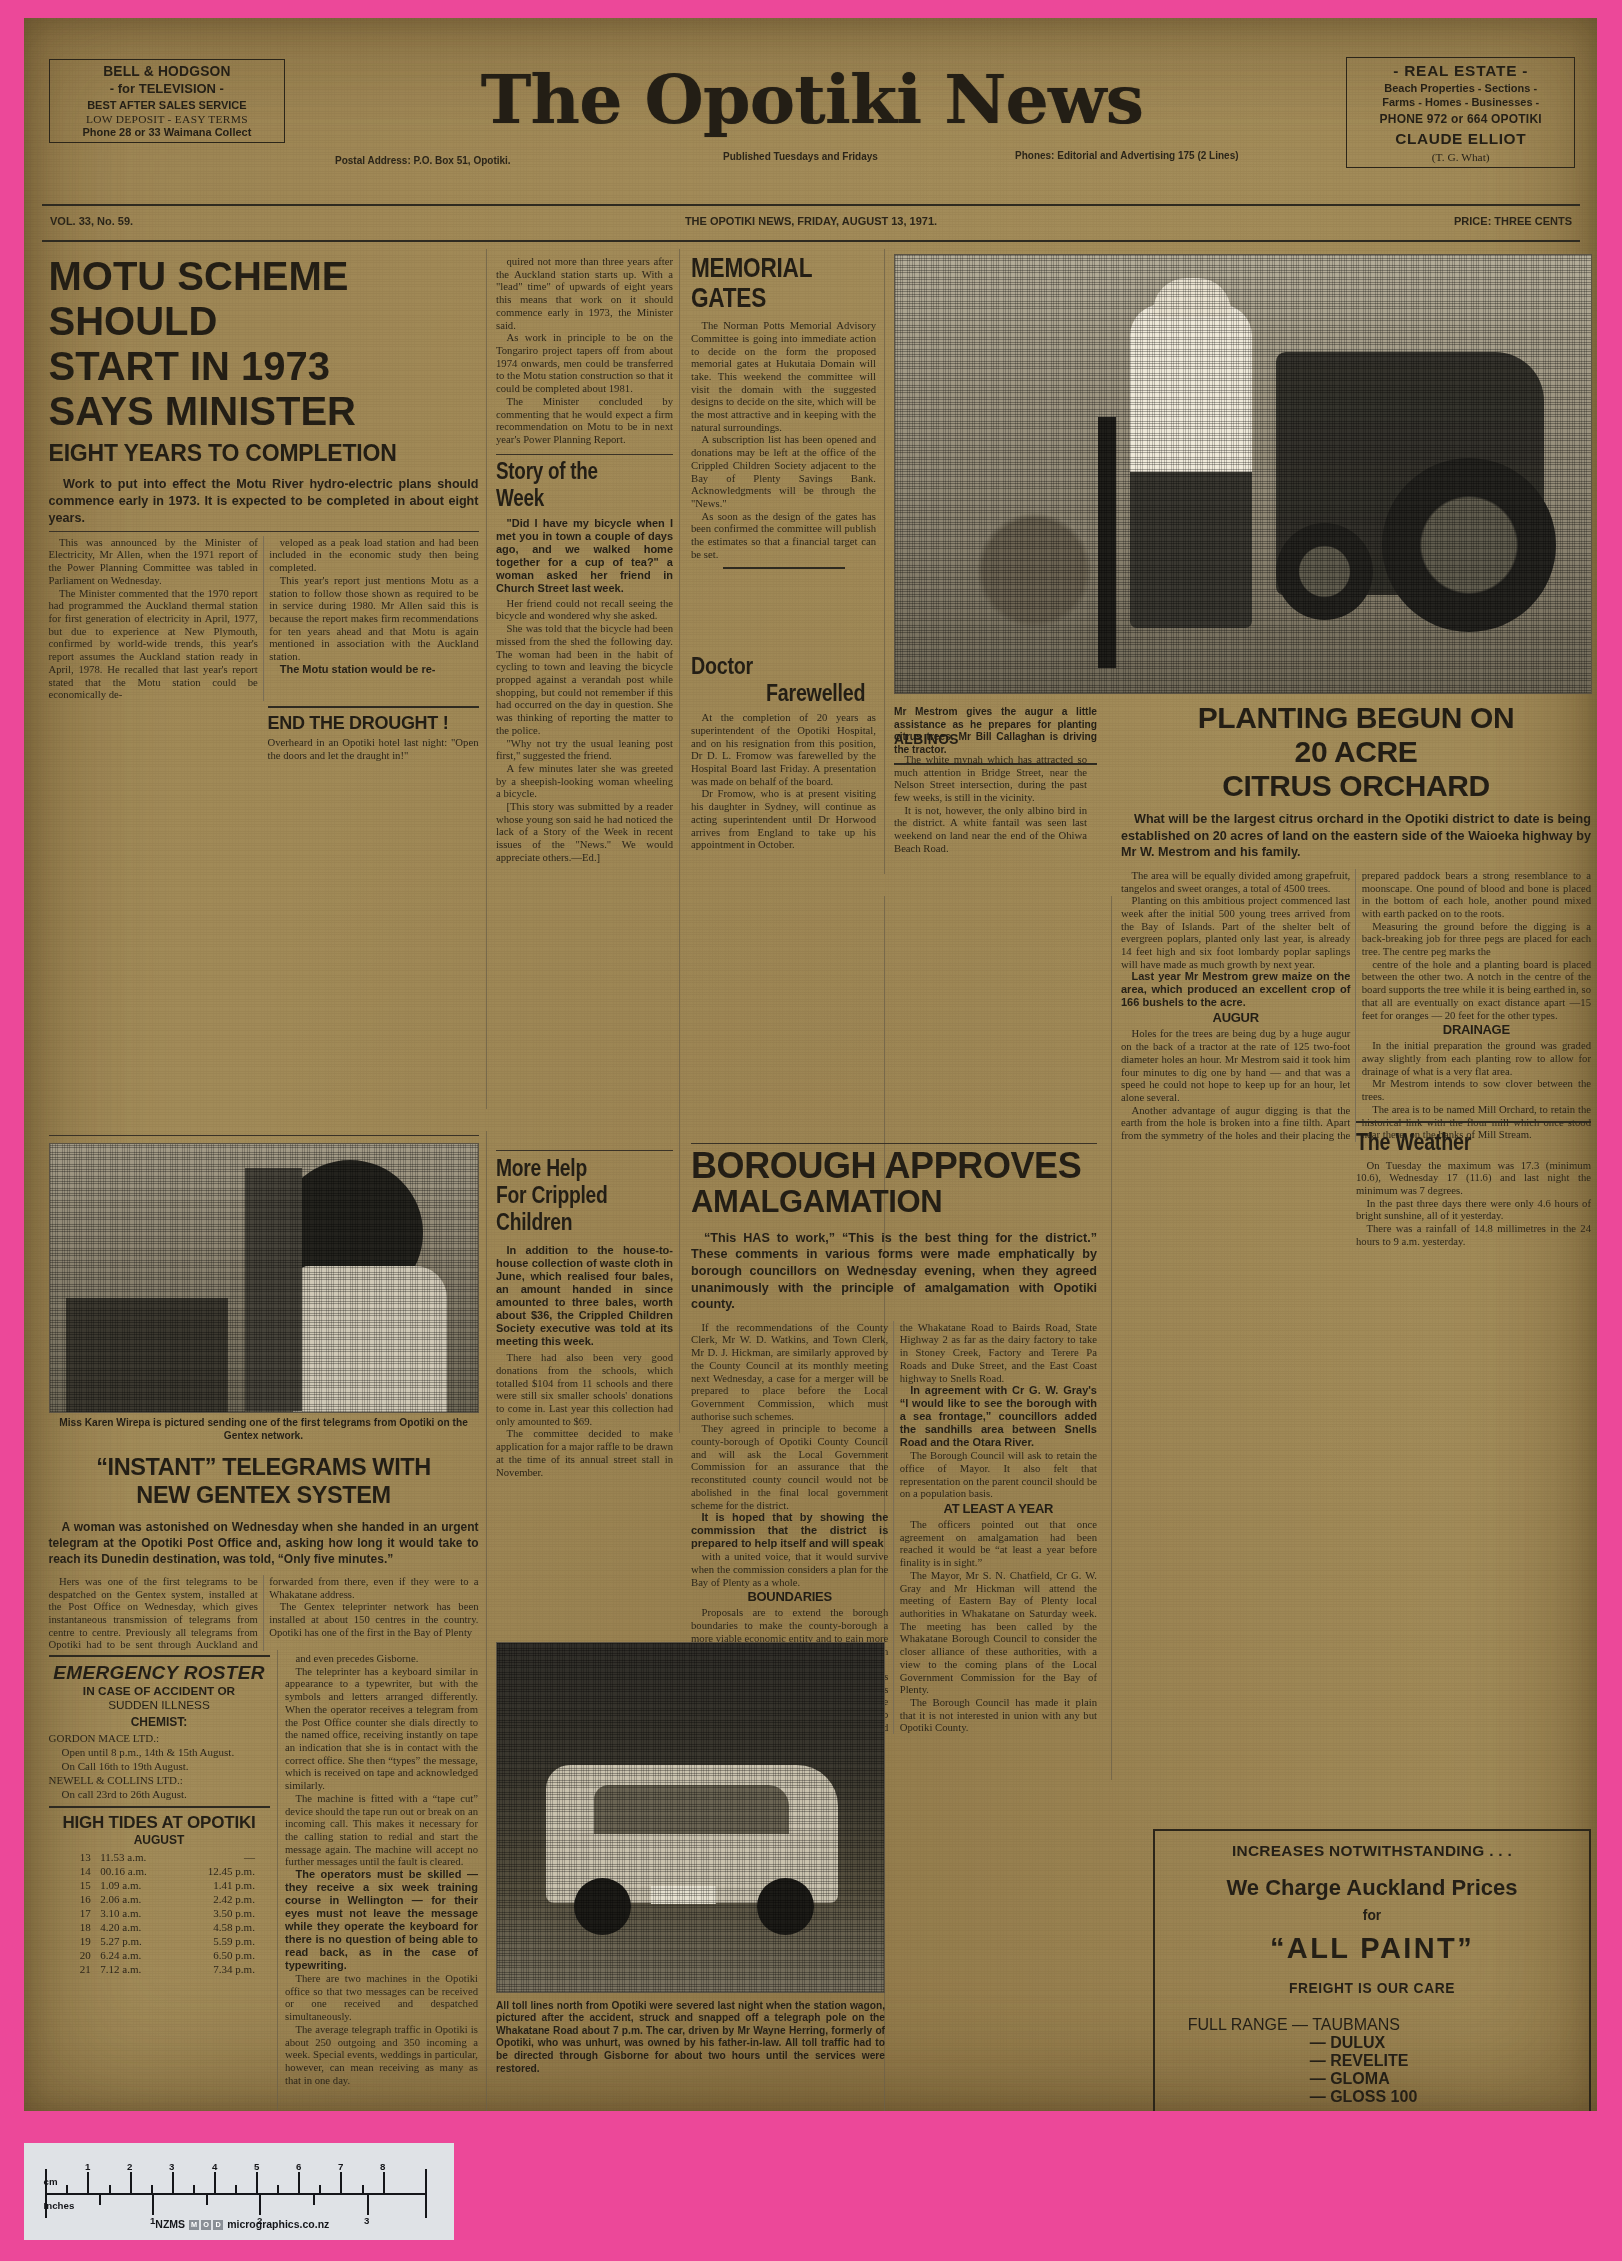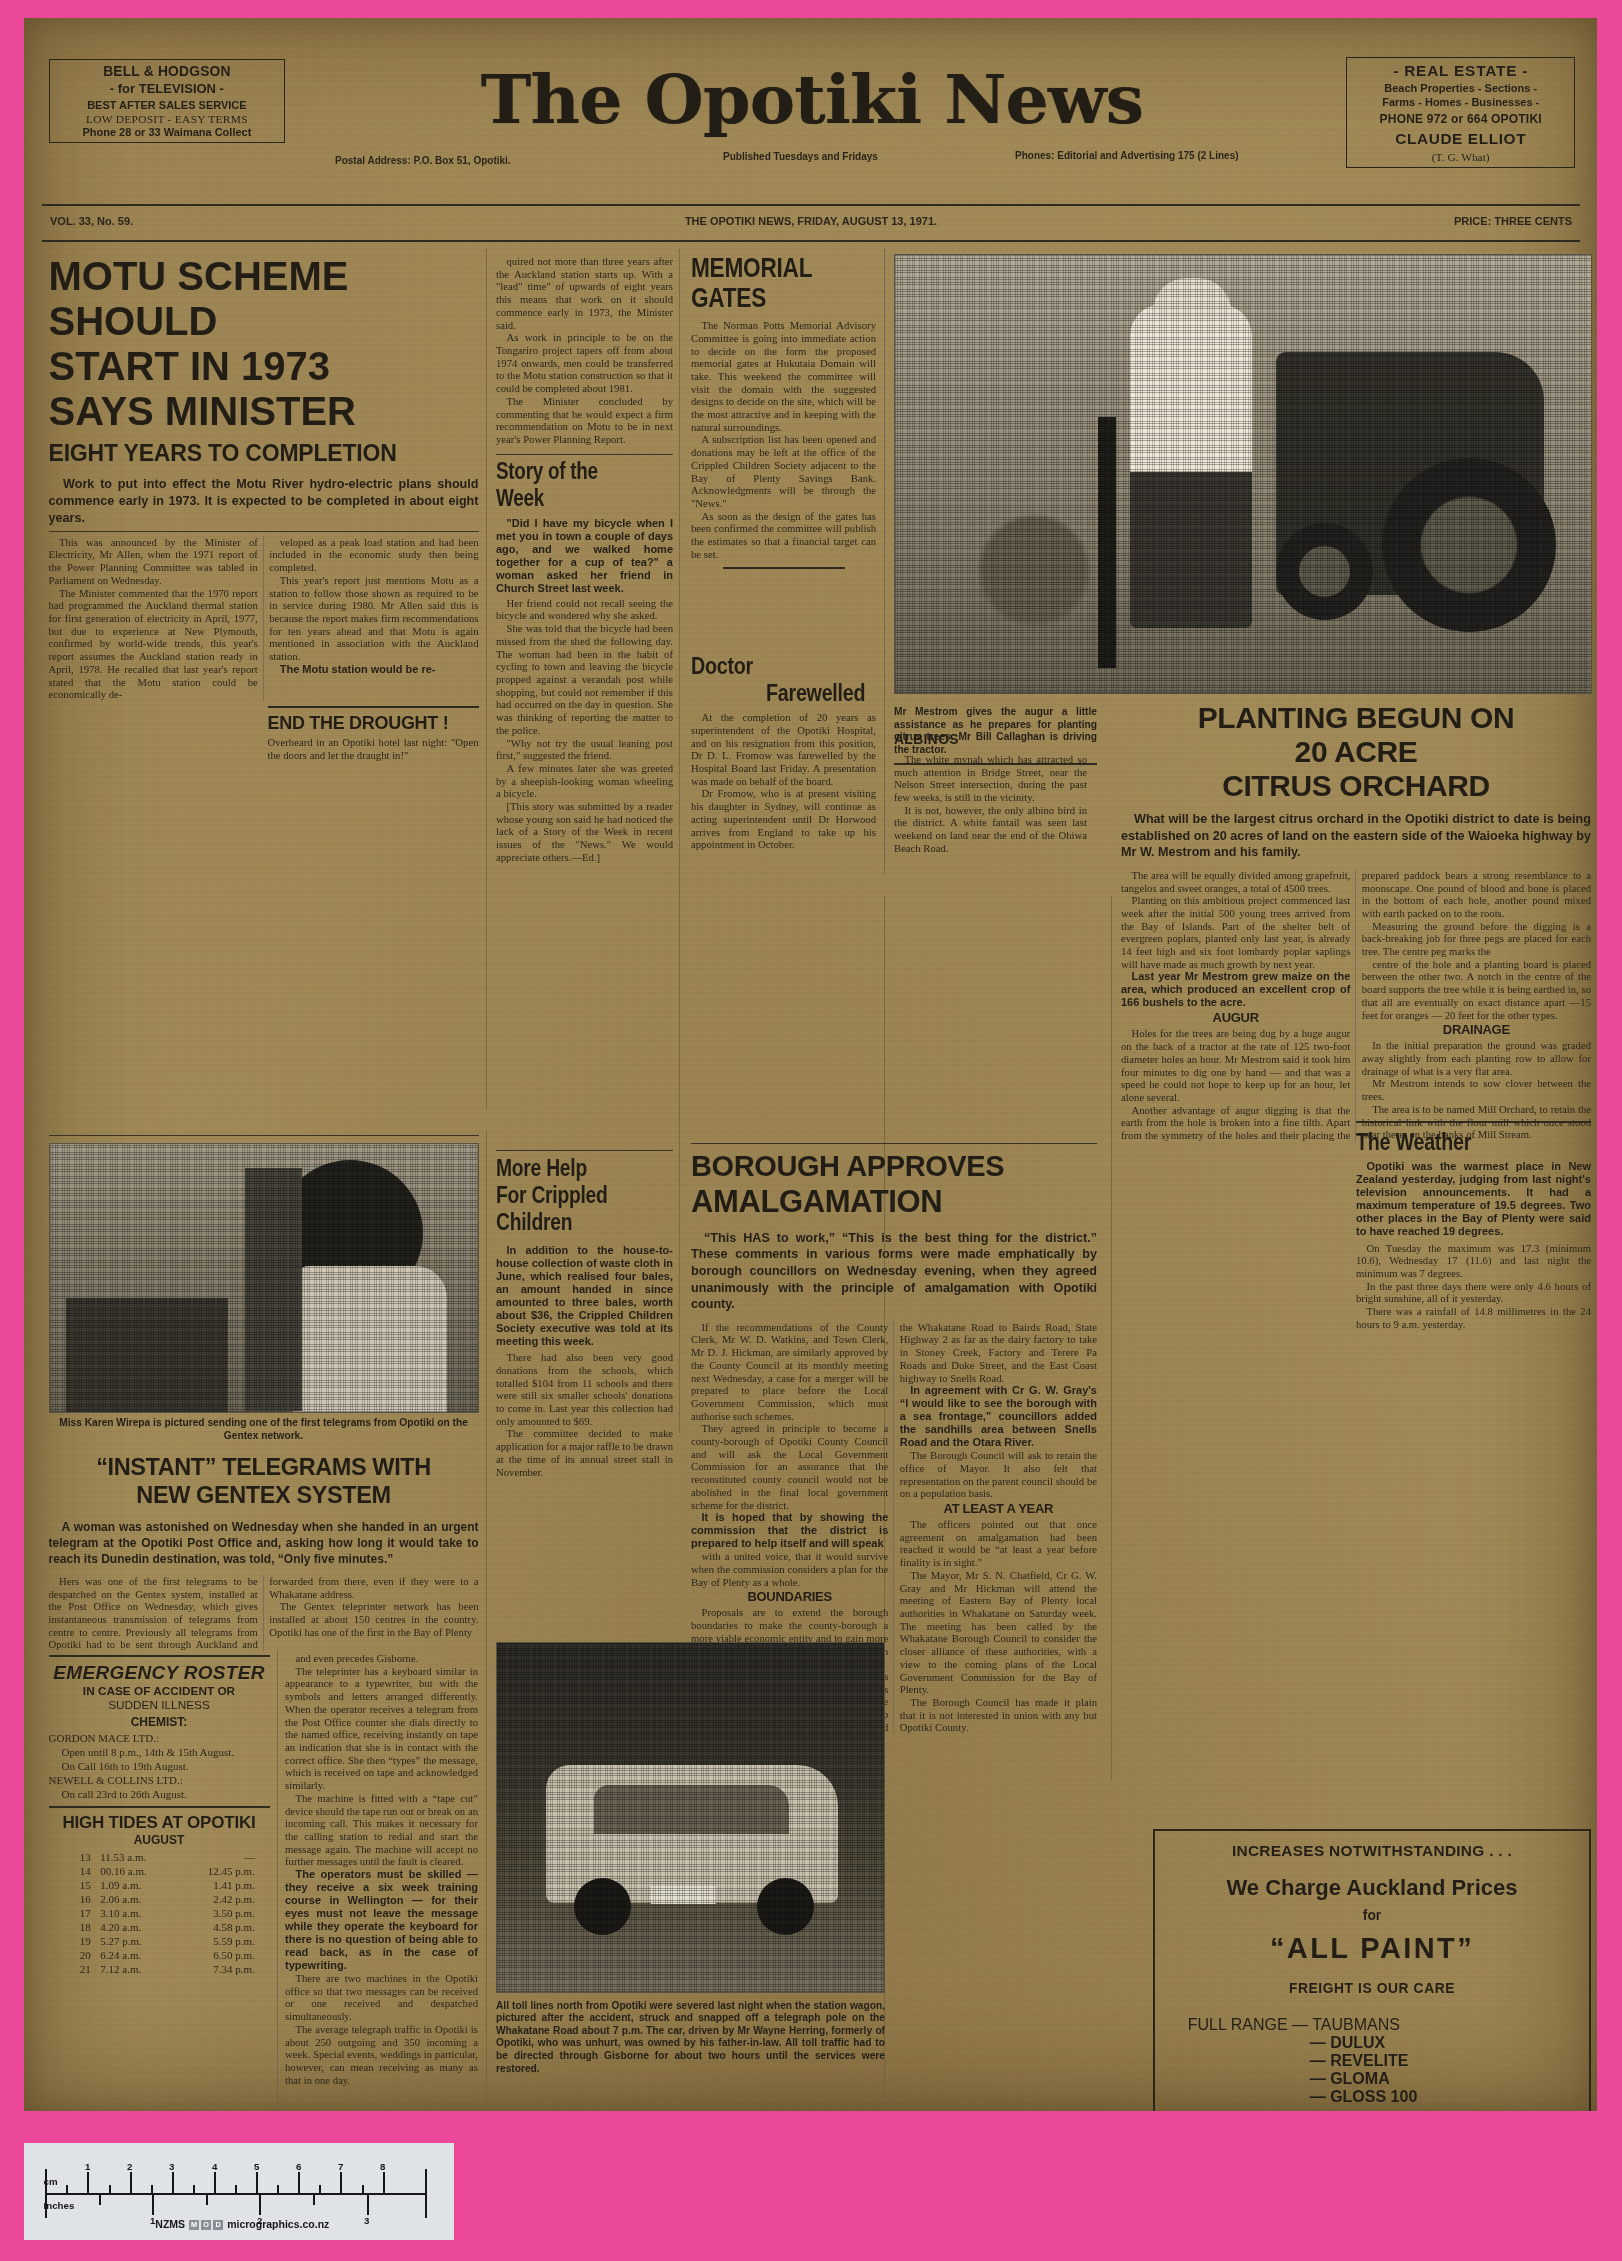--- a/index.html
+++ b/index.html
@@ -298,21 +298,20 @@
             <p class="kicker" style="font-size:13px;line-height:18px;text-indent:0;text-align:center;">DRAINAGE</p>
             <p>In the initial preparation the ground was graded away slightly from each planting row to allow for drainage of what is a very flat area.</p>
             <p>Mr Mestrom intends to sow clover between the trees.</p>
             <p>The area is to be named Mill Orchard, to retain the historical link with the flour mill which once stood near there, on the banks of Mill Stream.</p>
           </div>
         </div>
 
         <div class="col" style="left:1314px;top:869px;width:235px;">
           <hr class="hr-thick">
           <div class="kicker cond" style="font-size:24px;line-height:27.6px;">The Weather</div>
-          <div class="subhead" style="margin-top:4.9px;text-indent:10.5px;">Opotiki was the warmest place in New Zealand yesterday, judging from last night's television announcements. It had a maximum temperature of 19.5 degrees. Two other places in the Bay of Plenty were said to have reached 19 degrees.</div>
           <div class="body-text" style="margin-top:3.2px;">
             <p>On Tuesday the maximum was 17.3 (minimum 10.6), Wednesday 17 (11.6) and last night the minimum was 7 degrees.</p>
             <p>In the past three days there were only 4.6 hours of bright sunshine, all of it yesterday.</p>
             <p>There was a rainfall of 14.8 millimetres in the 24 hours to 9 a.m. yesterday.</p>
           </div>
         </div>
 
         <div class="col" style="left:6.5px;top:884px;width:430px;">
           <hr class="hr-thin" style="margin-bottom:6.5px;">
           <div class="photo" style="height:268px;
@@ -420,21 +419,21 @@
           <div class="kicker cond" style="font-size:23.5px;line-height:27px;">Children</div>
           <div class="subhead" style="margin-top:8px;text-indent:10.5px;">In addition to the house-to-house collection of waste cloth in June, which realised four bales, an amount handed in since amounted to three bales, worth about $36, the Crippled Children Society executive was told at its meeting this week.</div>
           <div class="body-text" style="margin-top:3.2px;">
             <p>There had also been very good donations from the schools, which totalled $104 from 11 schools and there were still six smaller schools' donations to come in. Last year this collection had only amounted to $69.</p>
             <p>The committee decided to make application for a major raffle to be drawn at the time of its annual street stall in November.</p>
           </div>
         </div>
 
         <div class="col" style="left:649px;top:892px;width:406px;">
           <hr class="hr-thin">
-          <div class="hl" style="font-size:29px;line-height:36px;">BOROUGH APPROVES</div>
+          <div class="hl" style="font-size:36px;line-height:36px;">BOROUGH APPROVES</div>
           <div class="hl" style="font-size:31px;line-height:36px;">AMALGAMATION</div>
           <div class="subhead" style="font-size:12.6px;line-height:16.6px;margin-top:9.7px;text-indent:13px;">“This HAS to work,” “This is the best thing for the district.” These comments in various forms were made emphatically by borough councillors on Wednesday evening, when they agreed unanimously with the principle of amalgamation with Opotiki county.</div>
           <div class="body-text twocol" style="margin-top:8px;">
             <p>If the recommendations of the County Clerk, Mr W. D. Watkins, and Town Clerk, Mr D. J. Hickman, are similarly approved by the County Council at its monthly meeting next Wednesday, a case for a merger will be prepared to place before the Local Government Commission, which must authorise such schemes.</p>
             <p>They agreed in principle to become a county-borough of Opotiki County Council and will ask the Local Government Commission for an assurance that the reconstituted county council would not be abolished in the final local government scheme for the district.</p>
             <p class="subhead" style="text-indent:10.5px;">It is hoped that by showing the commission that the district is prepared to help itself and will speak</p>
             <p>with a united voice, that it would survive when the commission considers a plan for the Bay of Plenty as a whole.</p>
             <p class="kicker" style="font-size:13px;line-height:18px;text-indent:0;text-align:center;">BOUNDARIES</p>
             <p>Proposals are to extend the borough boundaries to make the county-borough a more viable economic entity and to gain more equitable representation with the county on the combined council.</p>
             <p>In making the recommendations the clerks stated that the main factor considered was existing residential development. The proposed extensions include the built-up areas of Woodlands Road-Hospital Hill and the Whakatane Road to Bairds Road, State Highway 2 as far as the dairy factory to take in Stoney Creek, Factory and Terere Pa Roads and Duke Street, and the East Coast highway to Snells Road.</p>

